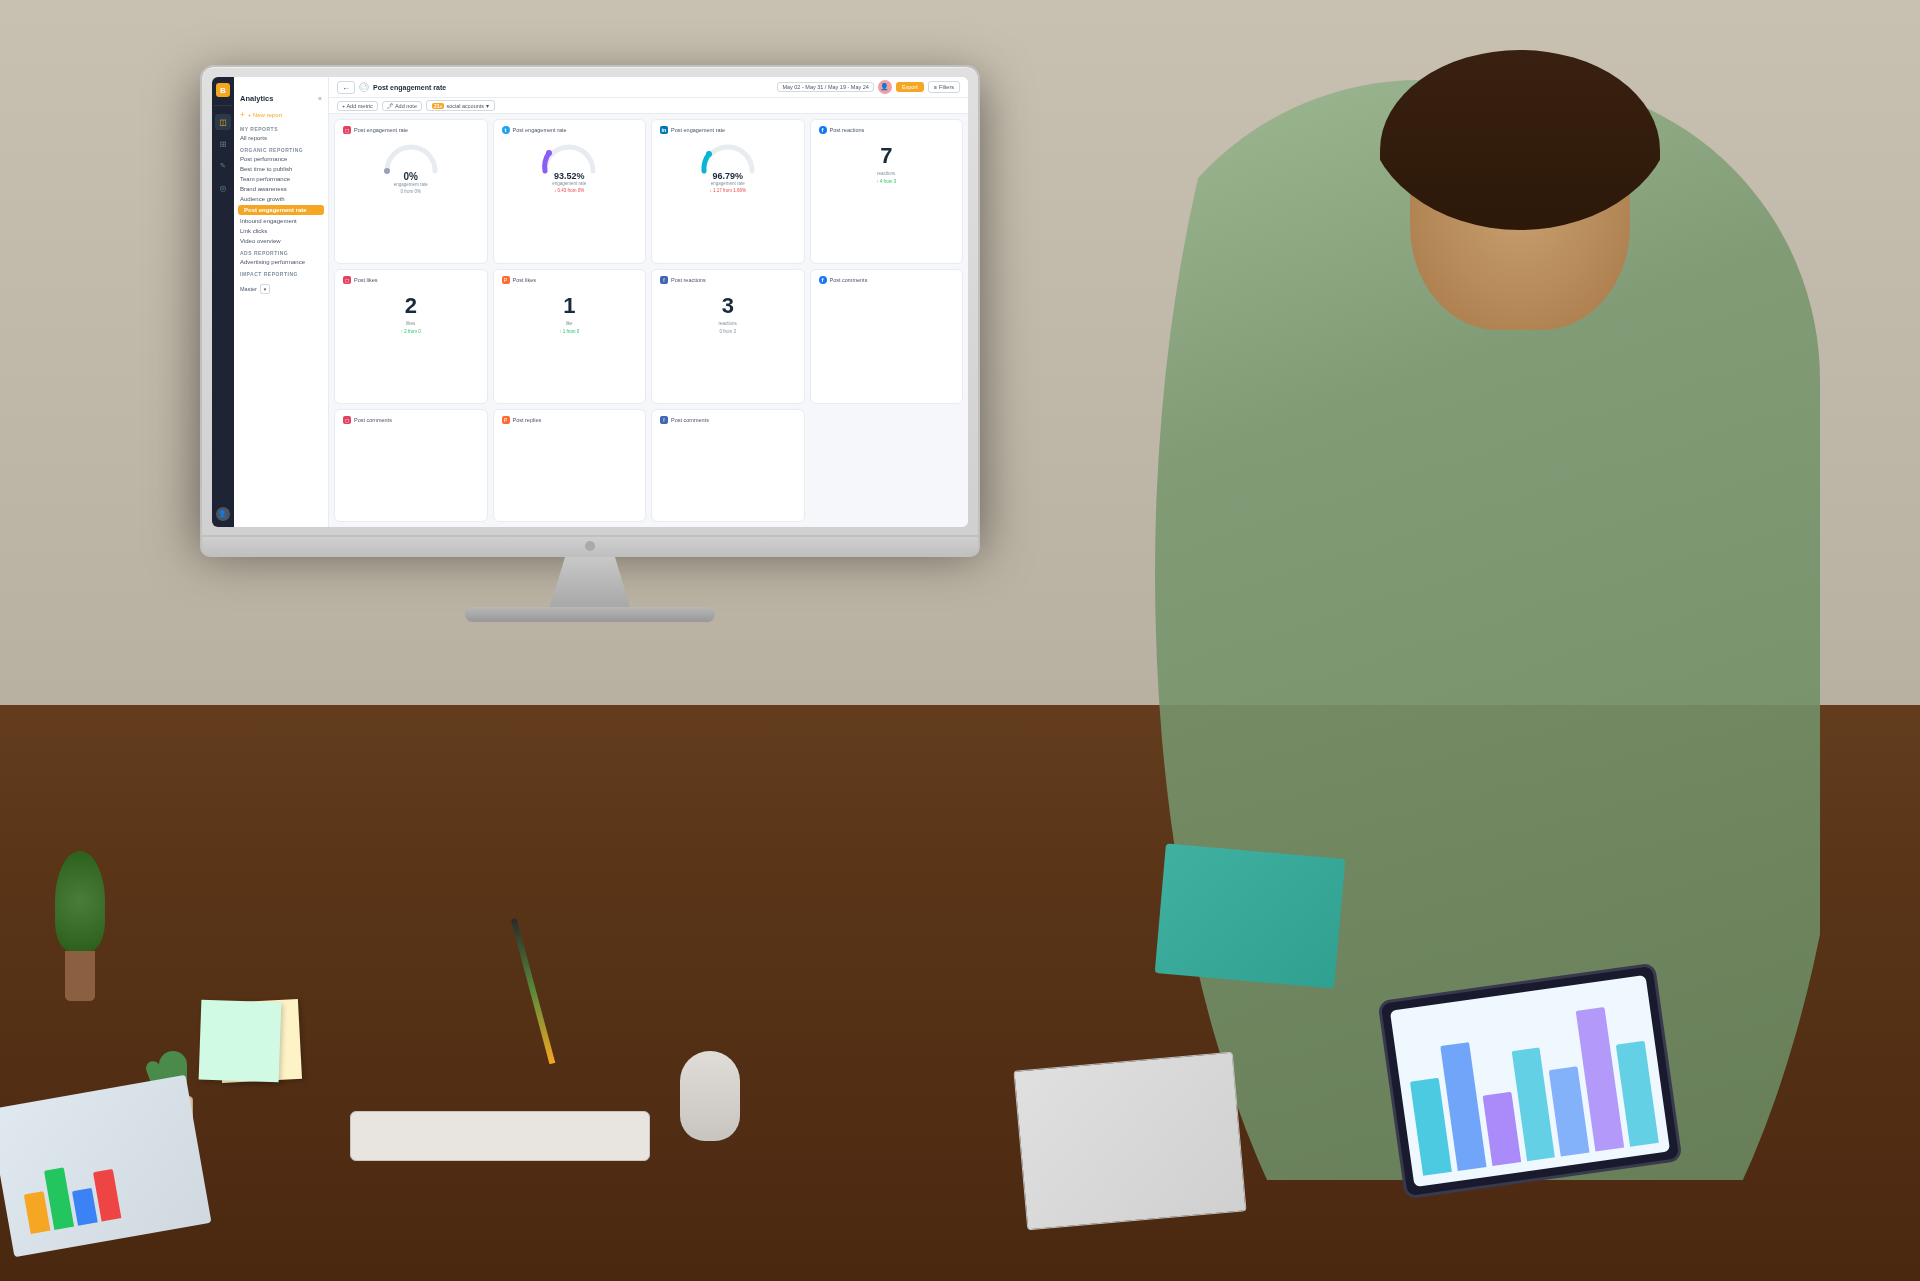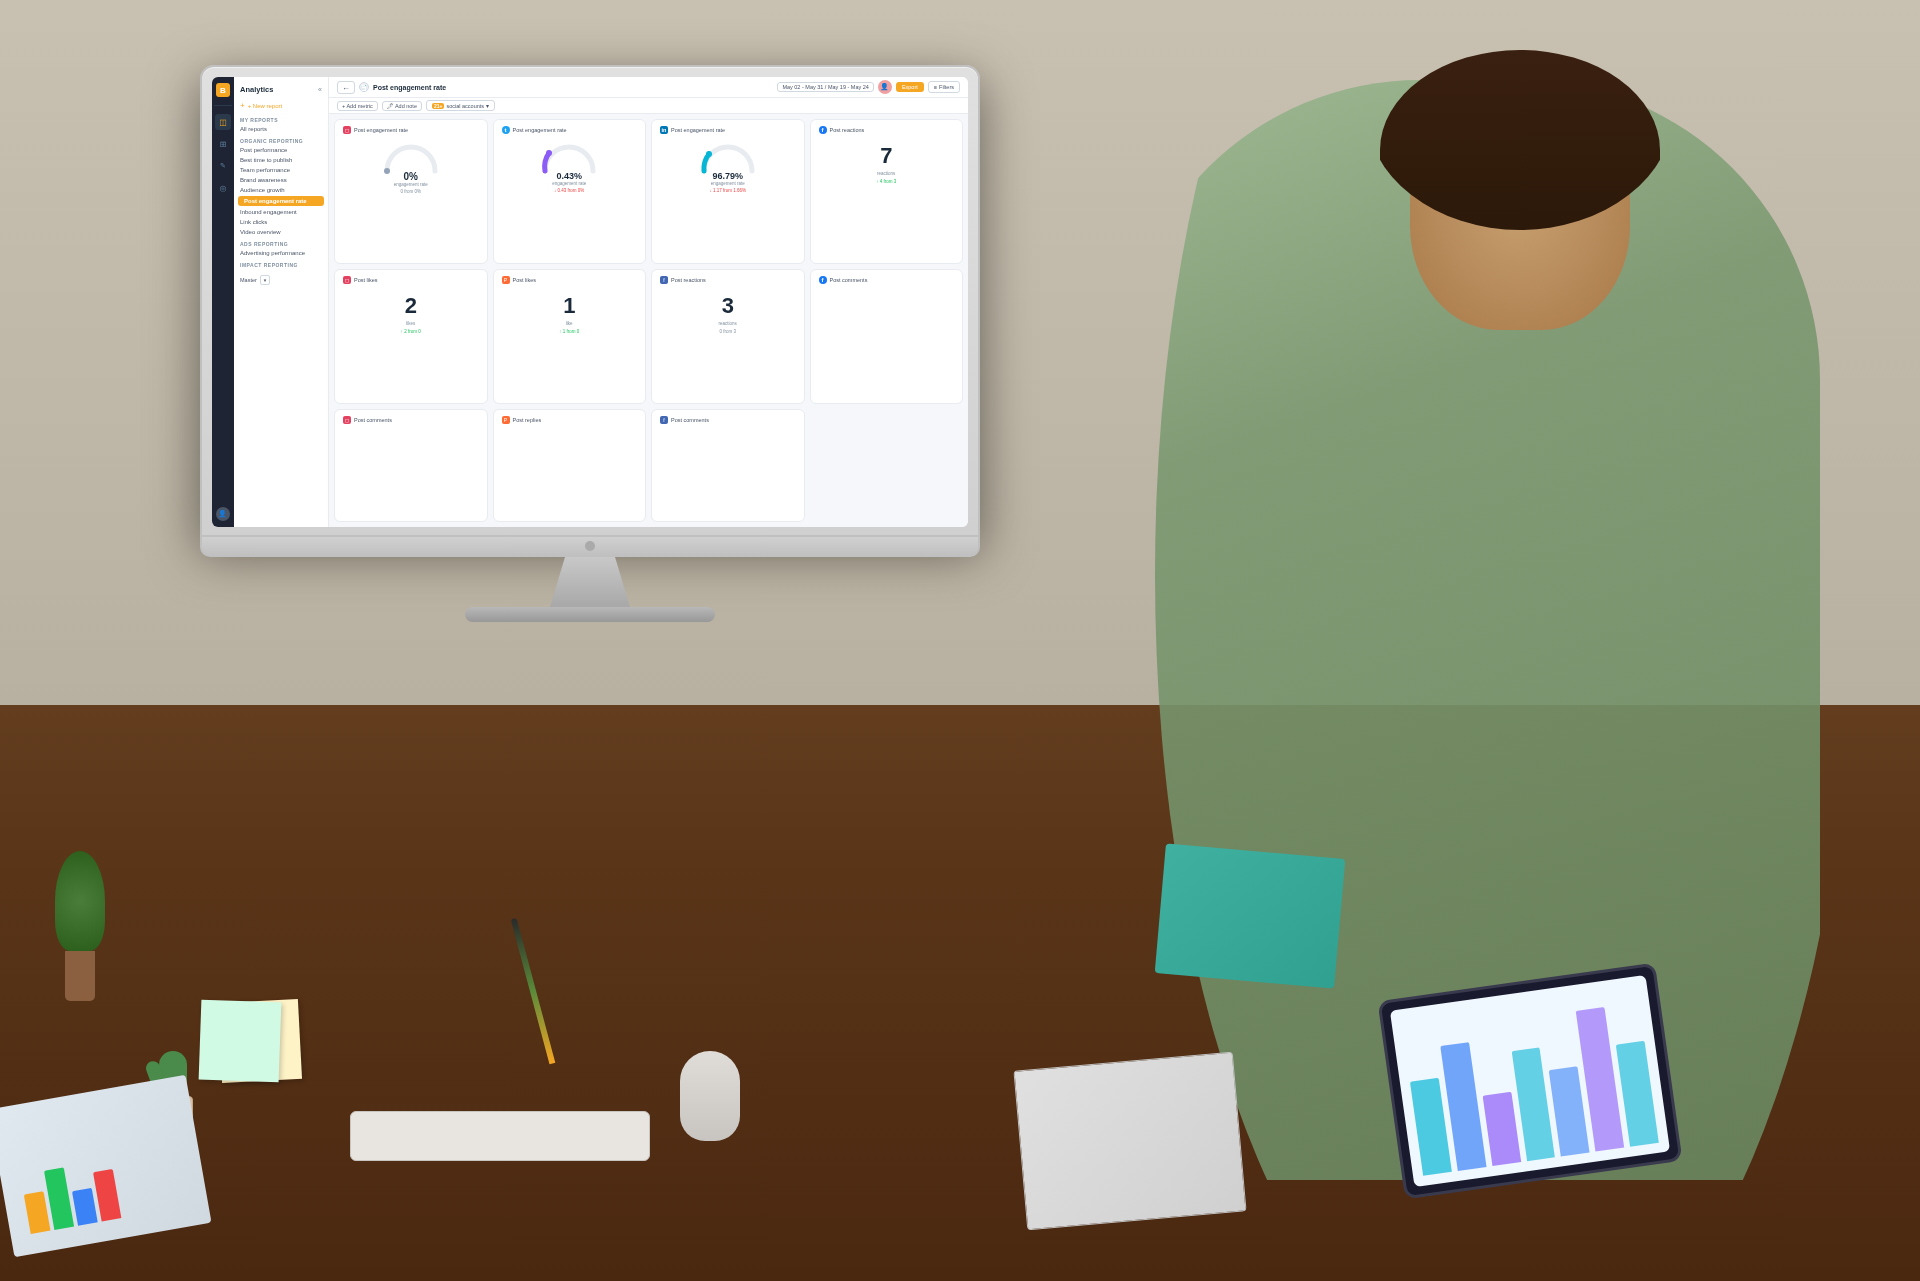--- a/index.html
+++ b/index.html
@@ -225,21 +225,21 @@
 
         <div style="
           width: 95px;
           background: #fff;
           border-right: 1px solid #e8ecf0;
           overflow-y: auto;
           padding: 4px 0;
           font-family: Arial, sans-serif;
         ">
 
-          <div style="display: flex; align-items: center; justify-content: space-between; padding: 4px 6px;">
+          <div style="display: flex; align-items: center; justify-content: space-between; padding: 4px 6px; margin-top: 9px;">
             <span style="font-size: 7.5px; font-weight: 700; color: #1a2a3a;">Analytics</span>
             <span style="font-size: 7px; color: #8090a0; cursor: pointer;">«</span>
           </div>
 
           <div style="
             display: flex; align-items: center; gap: 3px;
             padding: 3px 6px; color: #f5a623; font-size: 6px; cursor: pointer;
           ">
             <span style="font-size: 8px;">+</span>
             <span>+ New report</span>
@@ -401,21 +401,21 @@
             ">
               <div style="align-self: flex-start; display: flex; align-items: center; gap: 3px; margin-bottom: 3px;">
                 <div style="width: 8px; height: 8px; border-radius: 50%; background: #1da1f2; color: #fff; font-size: 6px; display: flex; align-items: center; justify-content: center; font-weight: bold;">t</div>
                 <span style="font-size: 5.5px; color: #4a5568;">Post engagement rate</span>
               </div>
               <svg width="64" height="38" viewBox="0 0 64 38">
                 <path d="M 8 34 A 24 24 0 0 1 56 34" fill="none" stroke="#e8ecf0" stroke-width="5" stroke-linecap="round"></path>
                 <path d="M 8 34 A 24 24 0 0 1 12 16" fill="none" stroke="#8b5cf6" stroke-width="5" stroke-linecap="round"></path>
                 <circle cx="12" cy="16" r="3" fill="#8b5cf6"></circle>
               </svg>
-              <div style="font-size: 9px; font-weight: 700; color: #1a2a3a; margin-top: -4px;">0.43%</div>
+              <div style="font-size: 9px; font-weight: 700; color: #1a2a3a; margin-top: -4px;">93.52%</div>
               <div style="font-size: 4.5px; color: #8090a0;">engagement rate</div>
               <div style="font-size: 4.5px; color: #ef4444; margin-top: 2px;">↓ 0.43 from 0%</div>
             </div>
 
             <div style="
               background: #fff; border: 1px solid #e8ecf0; border-radius: 6px;
               padding: 6px 8px; display: flex; flex-direction: column; align-items: center;
             ">
               <div style="align-self: flex-start; display: flex; align-items: center; gap: 3px; margin-bottom: 3px;">
                 <div style="width: 8px; height: 8px; border-radius: 2px; background: #0077b5; color: #fff; font-size: 5.5px; display: flex; align-items: center; justify-content: center; font-weight: bold;">in</div>

